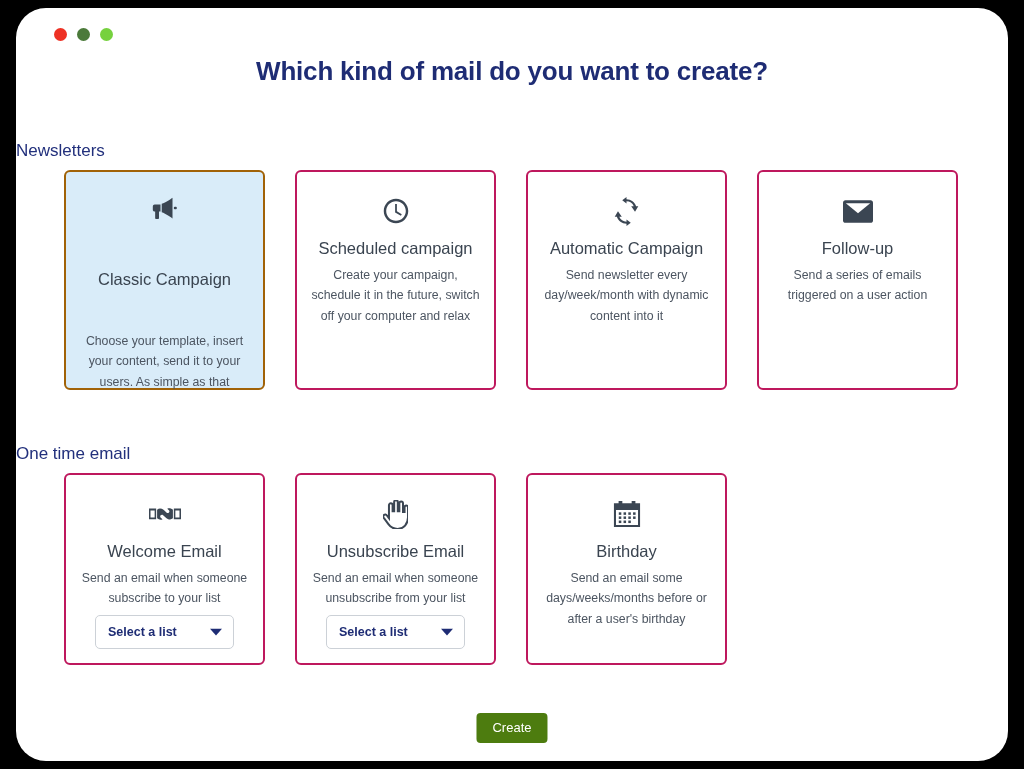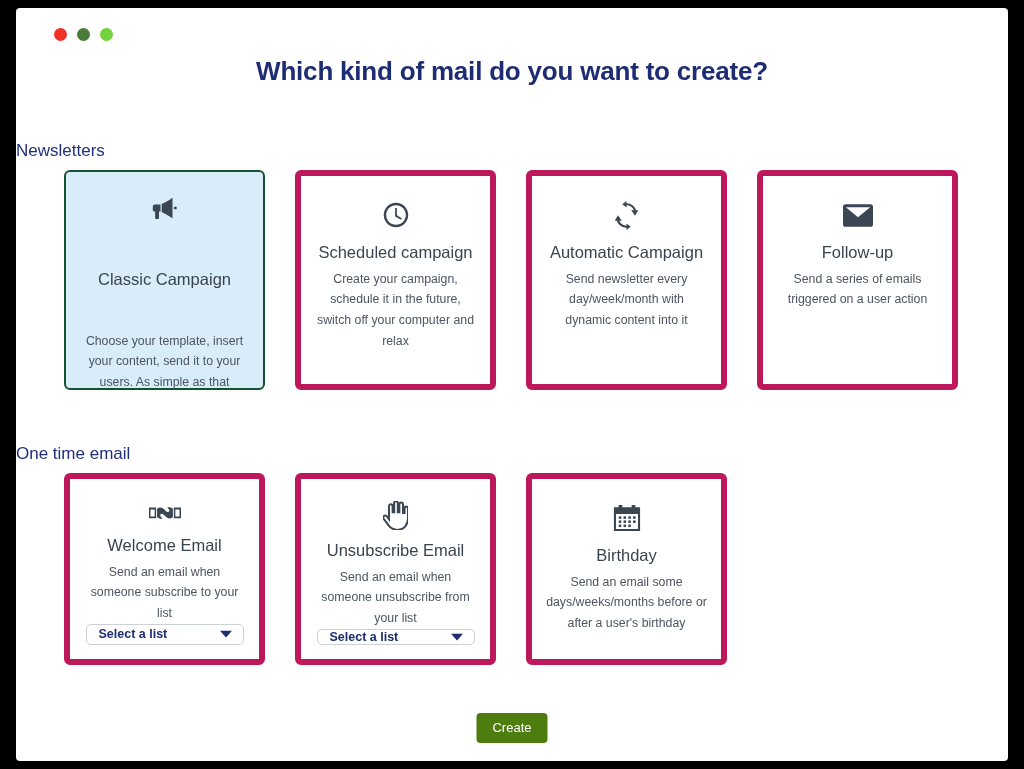--- a/index.html
+++ b/index.html
@@ -12,21 +12,21 @@
     font-family: "Liberation Sans", sans-serif;
   }
 
   #app-frame {
     position: absolute;
     left: 16px;
     top: 8px;
     width: 992px;
     height: 753px;
     background: #ffffff;
-    border-radius: 4px;
+    border-radius: 30px;
   }
 
   
   #titlebar {
     position: absolute;
     left: 0; top: 0;
     width: 100%;
     height: 44px;
   }
   .dot {
@@ -71,34 +71,34 @@
     width: 896px;
     display: flex;
     gap: 30px;
   }
   #row-newsletters { top: 162px; height: 220px; }
   #row-onetime     { top: 465px; height: 192px; }
 
   .card {
     width: 201px;
     background: #ffffff;
-    border: 6px solid #be185d;
+    border: 2px solid #be185d;
     border-radius: 6px;
     padding: 22px 14px 14px;
     display: flex;
     flex-direction: column;
     align-items: center;
     text-align: center;
   }
   #row-newsletters .card { height: 220px; }
   #row-onetime     .card { height: 192px; }
 
   .card.selected {
     background: #d9ecf9;
-    border: 2px solid #14532d;
+    border: 2px solid #a16207;
     gap: 35px;
   }
 
   .card-icon {
     height: 34px;
     display: flex;
     align-items: center;
     justify-content: center;
     color: #3b4653;
     margin-bottom: 8px;
@@ -112,21 +112,21 @@
     margin-bottom: 3px;
   }
   .card-desc {
     font-size: 12.3px;
     color: #4c5561;
     line-height: 1.68;
   }
 
   .list-select {
     margin-top: auto;
-    width: 158px;
+    width: 139px;
     height: 34px;
     background: #ffffff;
     border: 1px solid #ccd1d7;
     border-radius: 5px;
     display: flex;
     align-items: center;
     justify-content: space-between;
     padding: 0 11px 0 12px;
   }
   .list-select-label {

